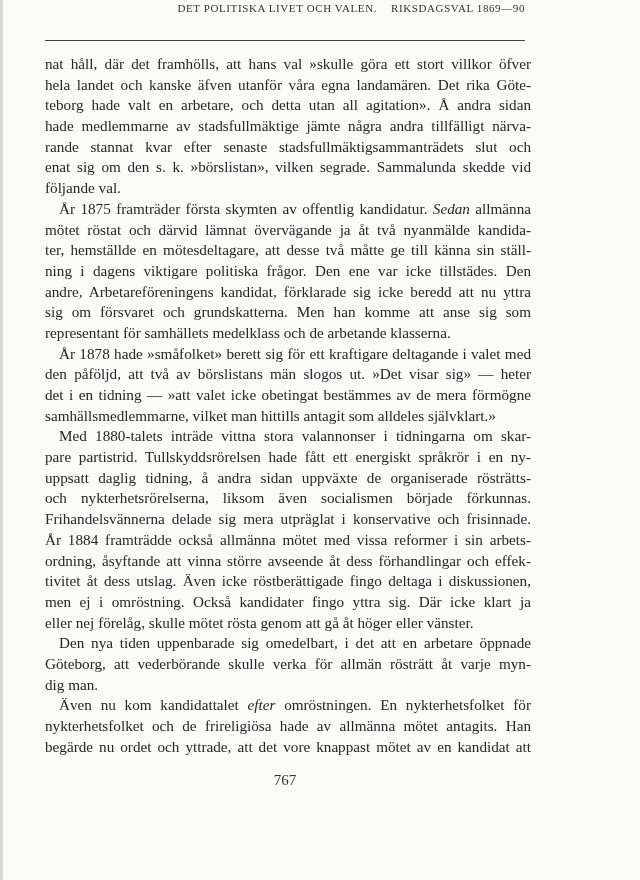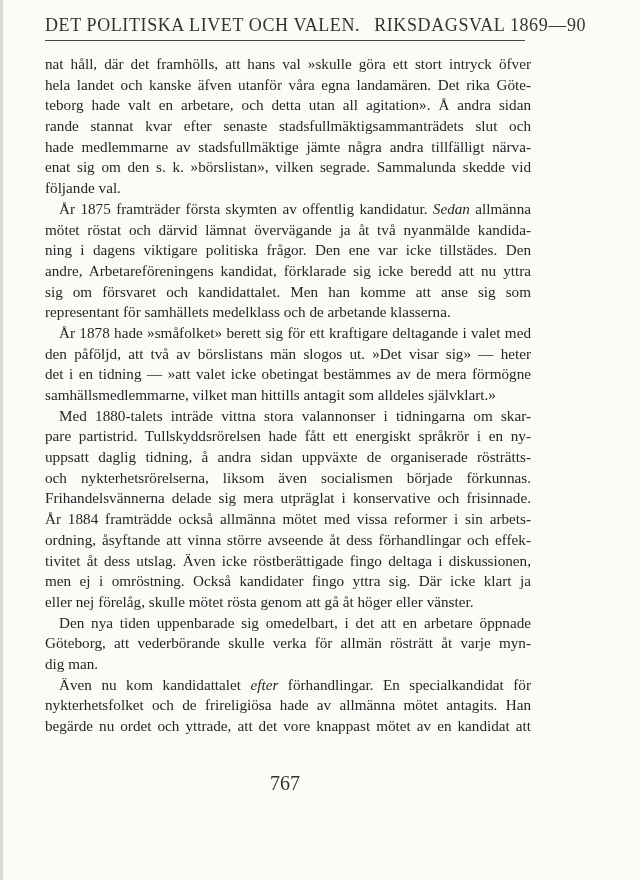--- a/index.html
+++ b/index.html
@@ -17,24 +17,24 @@
   }
   .left-edge {
     position: absolute;
     left: 0; top: 0;
     width: 3px; height: 880px;
     background: #d9d9d6;
   }
   .header {
     position: absolute;
     left: 45px;
-    top: 15px;
+    top: 2px;
     width: 480px;
     text-align: right;
-    font-size: 18px;
+    font-size: 11px;
     letter-spacing: 0.6px;
     color: #333;
     white-space: nowrap;
   }
   .header .gap { display: inline-block; width: 14px; }
   .rule {
     position: absolute;
     left: 45px;
     top: 40px;
     width: 480px;
@@ -63,63 +63,64 @@
   .line.indent {
     padding-left: 14px;
   }
   .line i { font-style: italic; }
   .folio {
     position: absolute;
     left: 0;
     width: 570px;
     top: 772px;
     text-align: center;
-    font-size: 20px;
+    font-size: 15px;
     color: #333;
   }
 </style>
 </head>
 <body>
 
 <div class="left-edge"></div>
 
 <div class="header">
   <span>DET POLITISKA LIVET OCH VALEN.</span><span class="gap"></span><span>RIKSDAGSVAL 1869—90</span>
 </div>
 <div class="rule"></div>
 
 <div class="body" id="body-text">
-    <div class="line">nat håll, där det framhölls, att hans val »skulle göra ett stort intryck öfver</div>
+    <div class="line">nat håll, där det framhölls, att hans val »skulle göra ett stort villkor öfver</div>
     <div class="line">hela landet och kanske äfven utanför våra egna landamären. Det rika Göte-</div>
     <div class="line">teborg hade valt en arbetare, och detta utan all agitation». Å andra sidan</div>
+    <div class="line">hade medlemmarne av stadsfullmäktige jämte några andra tillfälligt närva-</div>
     <div class="line">rande stannat kvar efter senaste stadsfullmäktigsammanträdets slut och</div>
-    <div class="line">hade medlemmarne av stadsfullmäktige jämte några andra tillfälligt närva-</div>
     <div class="line">enat sig om den s. k. »börslistan», vilken segrade. Sammalunda skedde vid</div>
     <div class="line last">följande val.</div>
     <div class="line indent"><span style="white-space: pre;">År 1875 framträder första skymten av offentlig kandidatur. </span><i style="white-space: pre;">Sedan</i><span style="white-space: pre;"> allmänna</span></div>
     <div class="line">mötet röstat och därvid lämnat övervägande ja åt två nyanmälde kandida-</div>
+    <div class="line">ter, hemställde en mötesdeltagare, att desse två måtte ge till känna sin ställ-</div>
     <div class="line">ning i dagens viktigare politiska frågor. Den ene var icke tillstädes. Den</div>
     <div class="line">andre, Arbetareföreningens kandidat, förklarade sig icke beredd att nu yttra</div>
-    <div class="line">sig om försvaret och kandidattalet. Men han komme att anse sig som</div>
+    <div class="line">sig om försvaret och grundskatterna. Men han komme att anse sig som</div>
     <div class="line last">representant för samhällets medelklass och de arbetande klasserna.</div>
     <div class="line indent">År 1878 hade »småfolket» berett sig för ett kraftigare deltagande i valet med</div>
     <div class="line">den påföljd, att två av börslistans män slogos ut. »Det visar sig» — heter</div>
     <div class="line">det i en tidning — »att valet icke obetingat bestämmes av de mera förmögne</div>
     <div class="line last">samhällsmedlemmarne, vilket man hittills antagit som alldeles självklart.»</div>
     <div class="line indent">Med 1880-talets inträde vittna stora valannonser i tidningarna om skar-</div>
     <div class="line">pare partistrid. Tullskyddsrörelsen hade fått ett energiskt språkrör i en ny-</div>
     <div class="line">uppsatt daglig tidning, å andra sidan uppväxte de organiserade rösträtts-</div>
     <div class="line">och nykterhetsrörelserna, liksom även socialismen började förkunnas.</div>
     <div class="line">Frihandelsvännerna delade sig mera utpräglat i konservative och frisinnade.</div>
     <div class="line">År 1884 framträdde också allmänna mötet med vissa reformer i sin arbets-</div>
     <div class="line">ordning, åsyftande att vinna större avseende åt dess förhandlingar och effek-</div>
     <div class="line">tivitet åt dess utslag. Även icke röstberättigade fingo deltaga i diskussionen,</div>
     <div class="line">men ej i omröstning. Också kandidater fingo yttra sig. Där icke klart ja</div>
     <div class="line last">eller nej förelåg, skulle mötet rösta genom att gå åt höger eller vänster.</div>
     <div class="line indent">Den nya tiden uppenbarade sig omedelbart, i det att en arbetare öppnade</div>
     <div class="line">Göteborg, att vederbörande skulle verka för allmän rösträtt åt varje myn-</div>
     <div class="line last">dig man.</div>
-    <div class="line indent"><span style="white-space: pre;">Även nu kom kandidattalet </span><i style="white-space: pre;">efter</i><span style="white-space: pre;"> förhandlingar. En specialkandidat för</span></div>
+    <div class="line indent"><span style="white-space: pre;">Även nu kom kandidattalet </span><i style="white-space: pre;">efter</i><span style="white-space: pre;"> omröstningen. En nykterhetsfolket för</span></div>
     <div class="line">nykterhetsfolket och de frireligiösa hade av allmänna mötet antagits. Han</div>
     <div class="line">begärde nu ordet och yttrade, att det vore knappast mötet av en kandidat att</div>
   </div>
 
 <div class="folio">767</div>
 
 </body></html>

